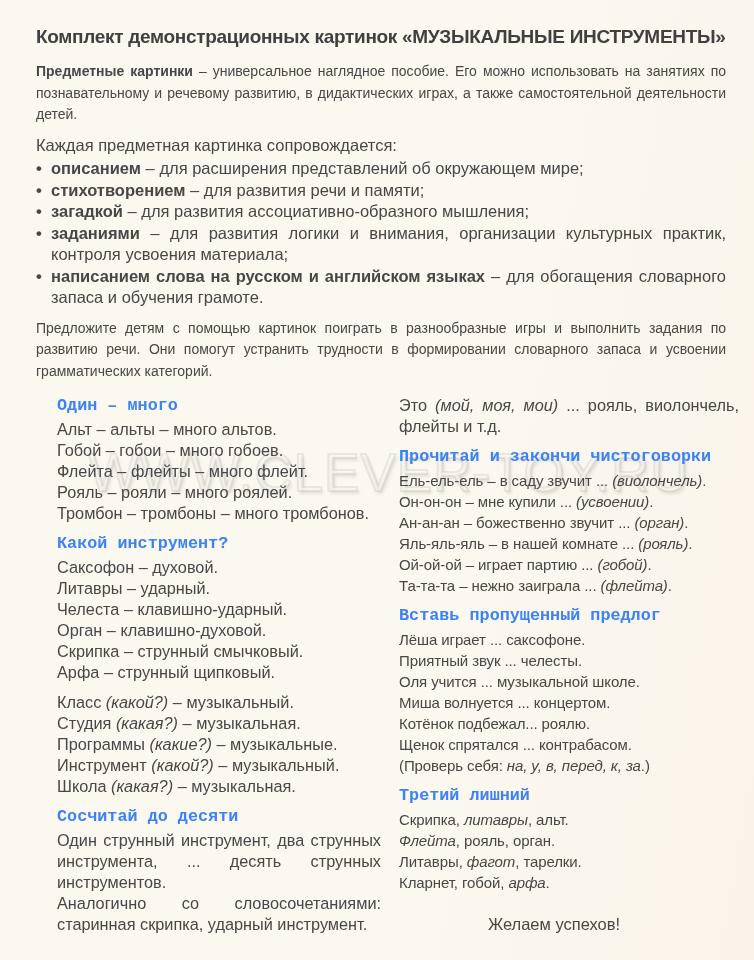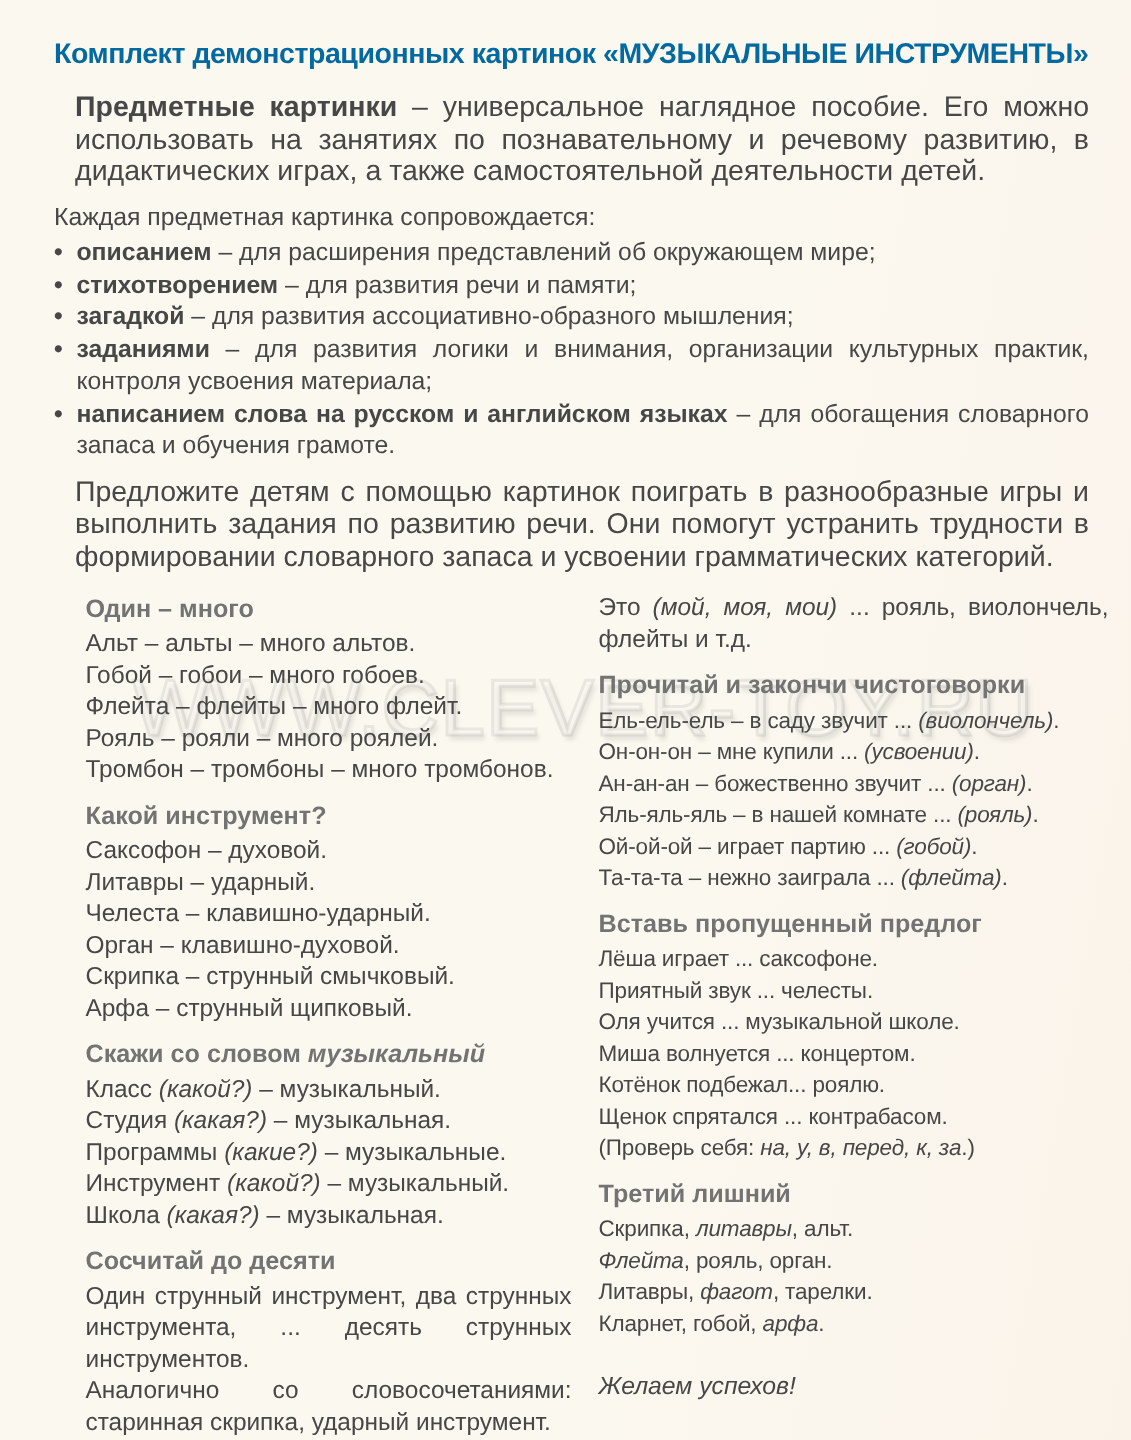--- a/index.html
+++ b/index.html
@@ -5,49 +5,48 @@
   html, body { margin: 0; padding: 0; }
   body {
     width: 754px; height: 960px;
     position: relative; overflow: hidden;
     background: linear-gradient(100deg, #fbf8ef 62%, #faf3ea 100%);
     font-family: "Liberation Sans", sans-serif;
     color: #474747;
   }
   .page { padding: 26px 28px 0 36px; position: relative; z-index: 2; }
   .title {
-    font-size: 19px; font-weight: bold; color: #0369a1;
+    font-size: 19px; font-weight: bold; color: #404040;
     letter-spacing: -0.3px; white-space: nowrap; margin-bottom: 13px;
   }
   .para-main {
-    font-size: 19px; line-height: 21.5px; text-align: justify;
+    font-size: 14px; line-height: 21.5px; text-align: justify;
     margin-bottom: 9px;
-    margin-left: 14px;
   }
   .accompanied { font-size: 16.5px; line-height: 21.5px; margin-bottom: 2px; }
   .bullets { margin-bottom: 9px; }
   .bullet { display: flex; font-size: 16.5px; line-height: 21.5px; text-align: justify; }
   .bullet .dot { flex: none; width: 15px; font-weight: bold; color: #474747; }
   .bullet .btext { flex: 1; }
   .bd { font-weight: bold; }
   .it { font-style: italic; }
   .columns { display: flex; margin-top: 13px; }
   .col-left  { width: 324px; margin-left: 21px; flex: none; }
   .col-right { width: 340px; margin-left: 18px; flex: none; }
   .section { margin-bottom: 9px; }
   .sec-heading {
     font-weight: bold; font-size: 16.8px; line-height: 22px;
-    color: #737373; margin-bottom: 2px;
+    color: #3b82f6; margin-bottom: 2px; font-family: Liberation Mono, monospace;
   }
   .line { font-size: 16.3px; line-height: 21px; white-space: nowrap; }
   .col-right .line { font-size: 15px; letter-spacing: -0.1px; }
   .para { font-size: 16.3px; line-height: 21px; text-align: justify; }
   .closing {
-    font-style: italic; font-size: 16.5px; color: #474747;
-    margin-top: 22px; padding-right: 30px;
+    font-size: 16.5px; color: #474747;
+    text-align: center; margin-top: 22px; padding-right: 30px;
   }
   .watermark {
     position: absolute; z-index: 1; top: 442px; left: 12px; width: 100%;
     text-align: center; font-weight: normal; font-size: 53px;
     letter-spacing: 1px; white-space: nowrap;
     color: rgba(250, 248, 242, 0.55);
     -webkit-text-stroke: 2px rgba(130, 128, 122, 0.14);
     text-shadow: 2px 3px 3px rgba(130, 128, 120, 0.18);
     pointer-events: none; user-select: none;
   }
@@ -103,21 +102,20 @@
         <div class="section">
           <div class="sec-heading">Какой инструмент?</div>
           <div class="line">Саксофон – духовой.</div>
           <div class="line">Литавры – ударный.</div>
           <div class="line">Челеста – клавишно-ударный.</div>
           <div class="line">Орган – клавишно-духовой.</div>
           <div class="line">Скрипка – струнный смычковый.</div>
           <div class="line">Арфа – струнный щипковый.</div>
         </div>
         <div class="section">
-          <div class="sec-heading">Скажи со словом <span class="it">музыкальный</span></div>
           <div class="line">Класс <span class="it">(какой?)</span> – музыкальный.</div>
           <div class="line">Студия <span class="it">(какая?)</span> – музыкальная.</div>
           <div class="line">Программы <span class="it">(какие?)</span> – музыкальные.</div>
           <div class="line">Инструмент <span class="it">(какой?)</span> – музыкальный.</div>
           <div class="line">Школа <span class="it">(какая?)</span> – музыкальная.</div>
         </div>
         <div class="section">
           <div class="sec-heading">Сосчитай до десяти</div>
           <div class="para">Один струнный инструмент, два струнных инструмента, ... десять струнных инструментов.</div>
           <div class="para">Аналогично со словосочетаниями: старинная скрипка, ударный инструмент.</div>

